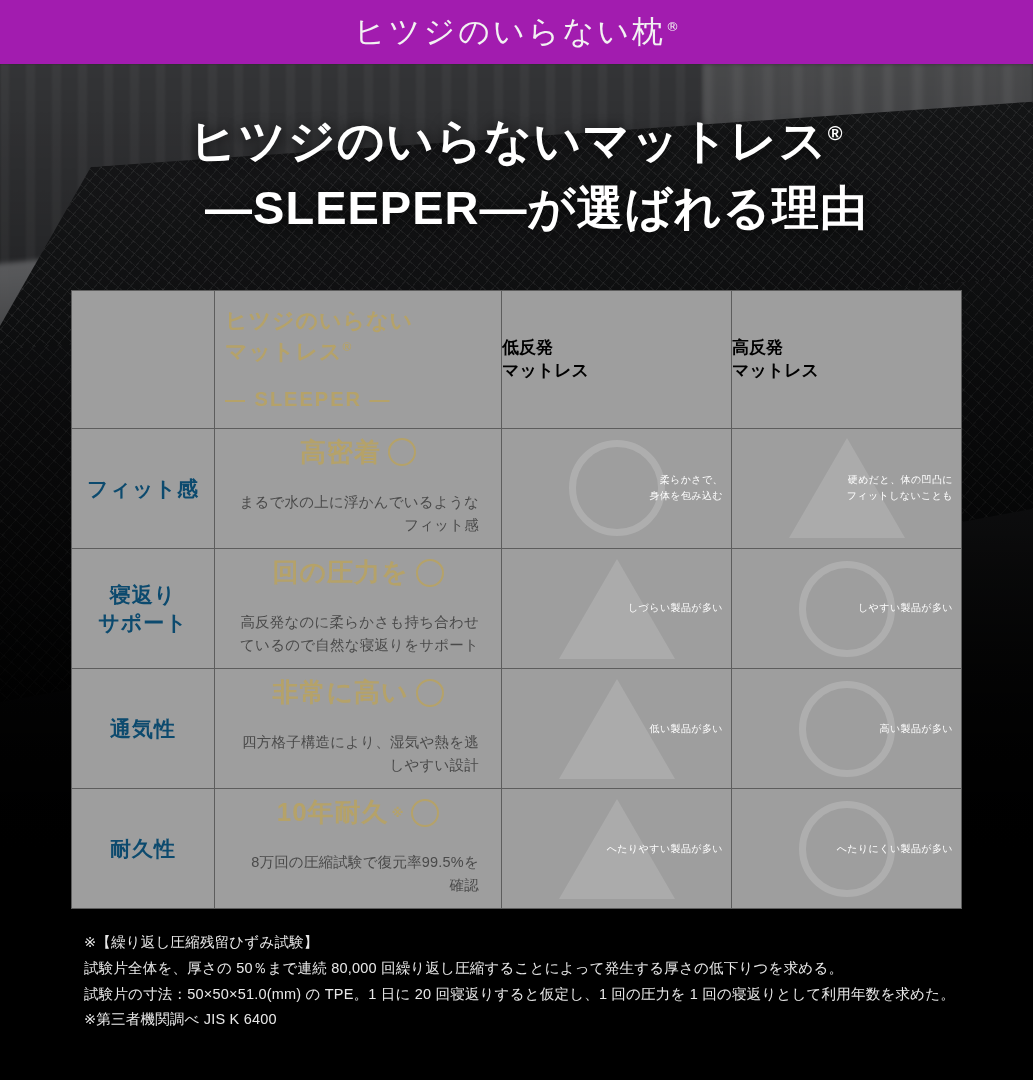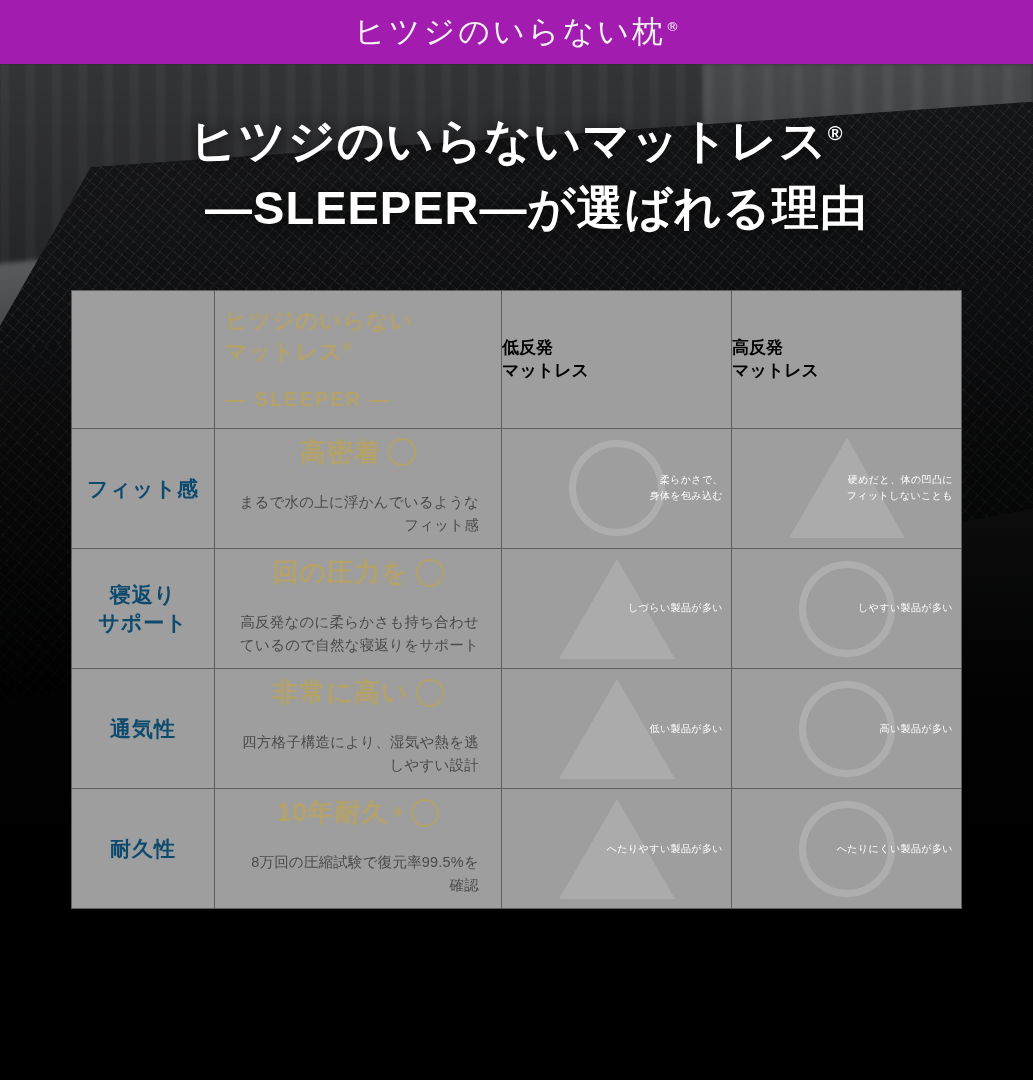--- a/index.html
+++ b/index.html
@@ -354,14 +354,20 @@
           </td>
           <td class="cmp-cell">
             <span class="mark circle"></span>
             <span class="cmp-inner">へたりにくい製品が多い</span>
           </td>
         </tr>
       </tbody>
     </table>
   </div>
 
+  <div class="notes">
+    <p>※【繰り返し圧縮残留ひずみ試験】</p>
+    <p>試験片全体を、厚さの 50％まで連続 80,000 回繰り返し圧縮することによって発生する厚さの低下りつを求める。</p>
+    <p>試験片の寸法：50×50×51.0(mm) の TPE。1 日に 20 回寝返りすると仮定し、1 回の圧力を 1 回の寝返りとして利用年数を求めた。</p>
+    <p>※第三者機関調べ JIS K 6400</p>
+  </div>
 
 </div>
 
 </body></html>

